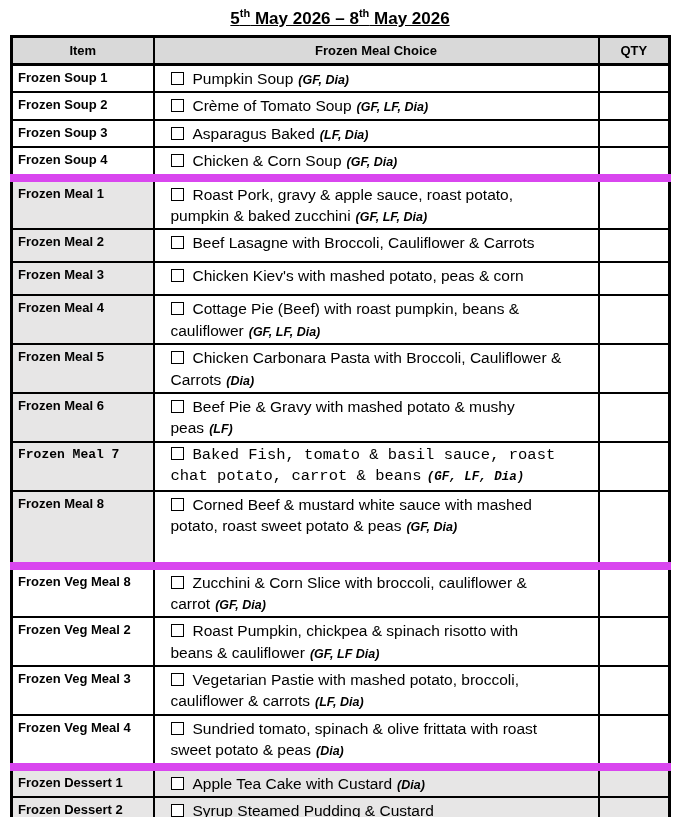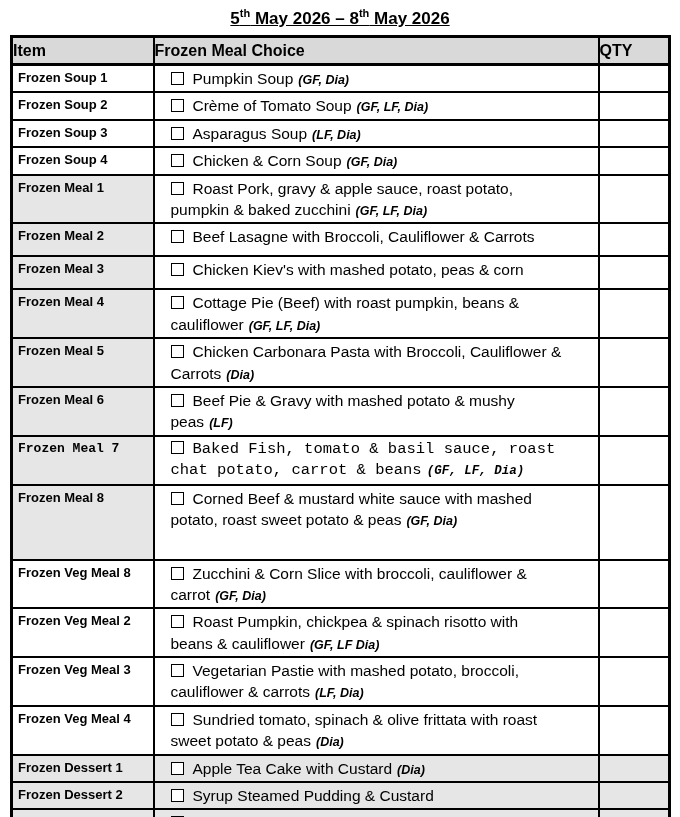--- a/index.html
+++ b/index.html
@@ -26,34 +26,34 @@
     margin:6px 0 0 10px;
     border:3px solid #000;
   }
   col.c-item{width:142px;}
   col.c-meal{width:445px;}
   col.c-qty{width:71px;}
   th{
     border:2px solid #000;
     border-bottom:3px solid #000;
     height:25px;
-    font-size:16px;
-    font-weight:bold;
-    text-align:left;
+    font-size:13px;
+    font-weight:bold;
+    text-align:center;
     vertical-align:middle;
     padding:0;
     margin-top:26px;
   }
   td{
     border:2px solid #000;
     vertical-align:top;
     padding:0;
     overflow:hidden;
   }
-  tr.section-start td{border-top:1px solid #d946ef;}
+  tr.section-start td{border-top:8px solid #d946ef;}
   .item-cell{
     font-weight:bold;
     font-size:13px;
     padding:3px 3px 0 5px;
     line-height:1.35;
   }
   .meal-cell{
     font-size:15.5px;
     padding:2px 33px 2px 16px;
     line-height:1.38;
@@ -111,21 +111,21 @@
         <tr style="height: 24px;">
       <td class="item-cell">Frozen Soup 2</td>
       <td class="meal-cell">
         <span class="checkbox"></span><span class="meal-text">Crème of Tomato Soup</span><span class="diet">(GF, LF, Dia)</span>
       </td>
       <td class="qty-cell"></td>
     </tr>
         <tr style="height: 24px;">
       <td class="item-cell">Frozen Soup 3</td>
       <td class="meal-cell">
-        <span class="checkbox"></span><span class="meal-text">Asparagus Soup</span><span class="diet">(LF, Dia)</span>
+        <span class="checkbox"></span><span class="meal-text">Asparagus Baked</span><span class="diet">(LF, Dia)</span>
       </td>
       <td class="qty-cell"></td>
     </tr>
         <tr style="height: 24px;">
       <td class="item-cell">Frozen Soup 4</td>
       <td class="meal-cell">
         <span class="checkbox"></span><span class="meal-text">Chicken &amp; Corn Soup</span><span class="diet">(GF, Dia)</span>
       </td>
       <td class="qty-cell"></td>
     </tr>

